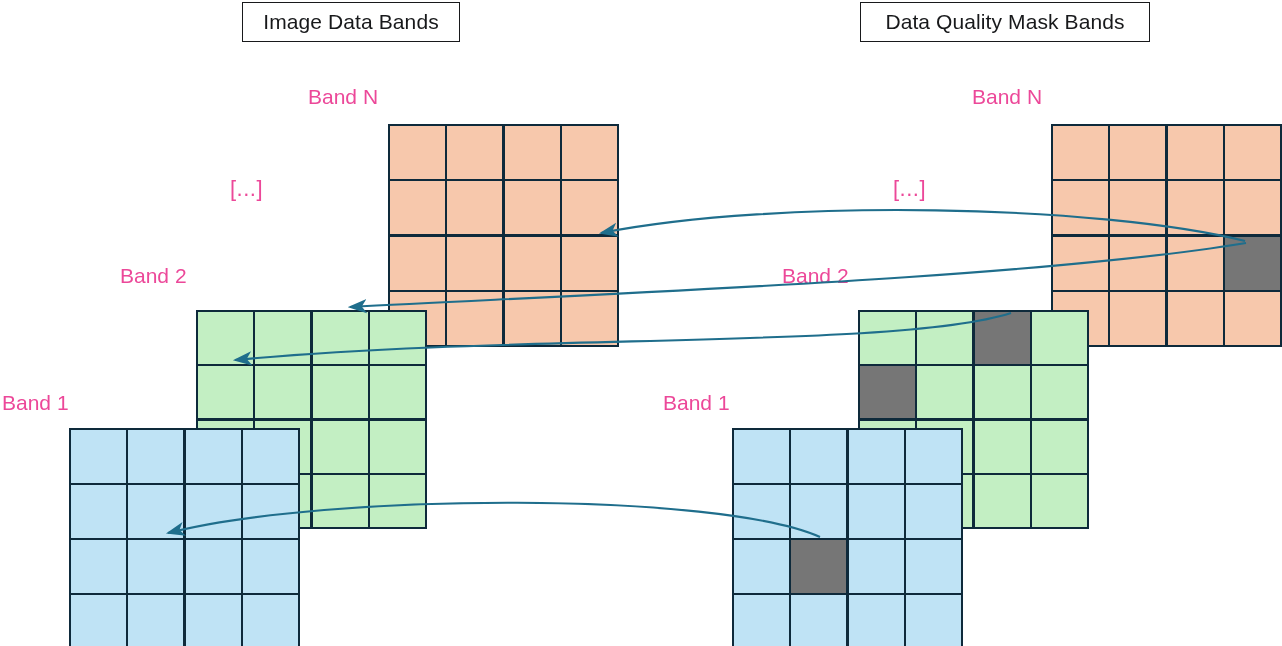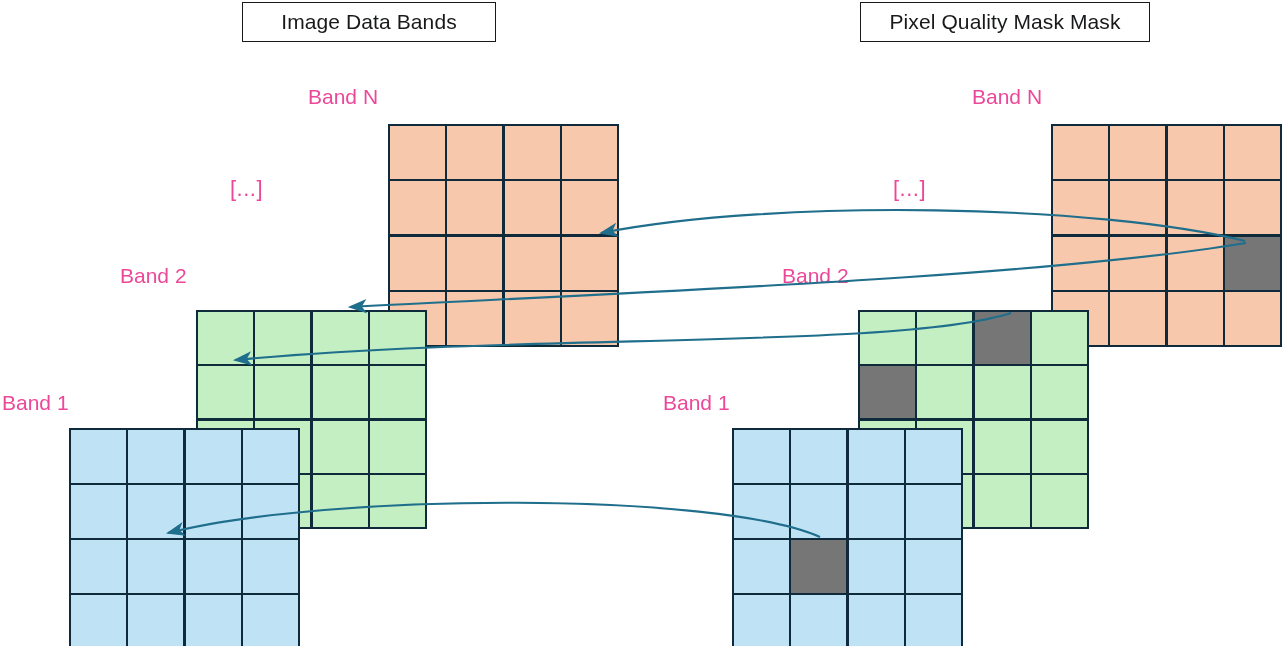--- a/index.html
+++ b/index.html
@@ -23,21 +23,21 @@
     background: #ffffff;
     box-sizing: border-box;
     display: flex;
     align-items: center;
     justify-content: center;
     font-size: 21px;
     color: #18191b;
     letter-spacing: .1px;
     white-space: nowrap;
   }
-  #title-image-data  { left: 242px; top: 2px;  width: 254px; height: 40px; }
+  #title-image-data  { left: 242px; top: 2px;  width: 218px; height: 40px; }
   #title-mask-bands  { left: 860px; top: 2px;  width: 290px; height: 40px; }
 
   
   .label {
     position: absolute;
     font-size: 21px;
     color: #ec4899;
     white-space: nowrap;
     line-height: 1;
   }
@@ -81,21 +81,21 @@
     z-index: 9;
     pointer-events: none;
   }
 </style>
 </head>
 <body>
 
 <div id="canvas">
 
   <div class="title-box" id="title-image-data">Image Data Bands</div>
-  <div class="title-box" id="title-mask-bands">Pixel Quality Mask Mask</div>
+  <div class="title-box" id="title-mask-bands">Data Quality Mask Bands</div>
 
   <div class="label" id="lbl-left-bandn" style="left:308px; top:86px;">Band N</div>
   <div class="label ellipsis-label" id="lbl-left-ellipsis" style="left:230px; top:178px;">[...]</div>
   <div class="label" id="lbl-left-band2" style="left:120px; top:265px;">Band 2</div>
   <div class="label" id="lbl-left-band1" style="left:2px; top:392px;">Band 1</div>
 
   <div class="label" id="lbl-right-bandn" style="left:972px; top:86px;">Band N</div>
   <div class="label ellipsis-label" id="lbl-right-ellipsis" style="left:893px; top:178px;">[...]</div>
   <div class="label" id="lbl-right-band2" style="left:782px; top:265px;">Band 2</div>
   <div class="label" id="lbl-right-band1" style="left:663px; top:392px;">Band 1</div>

